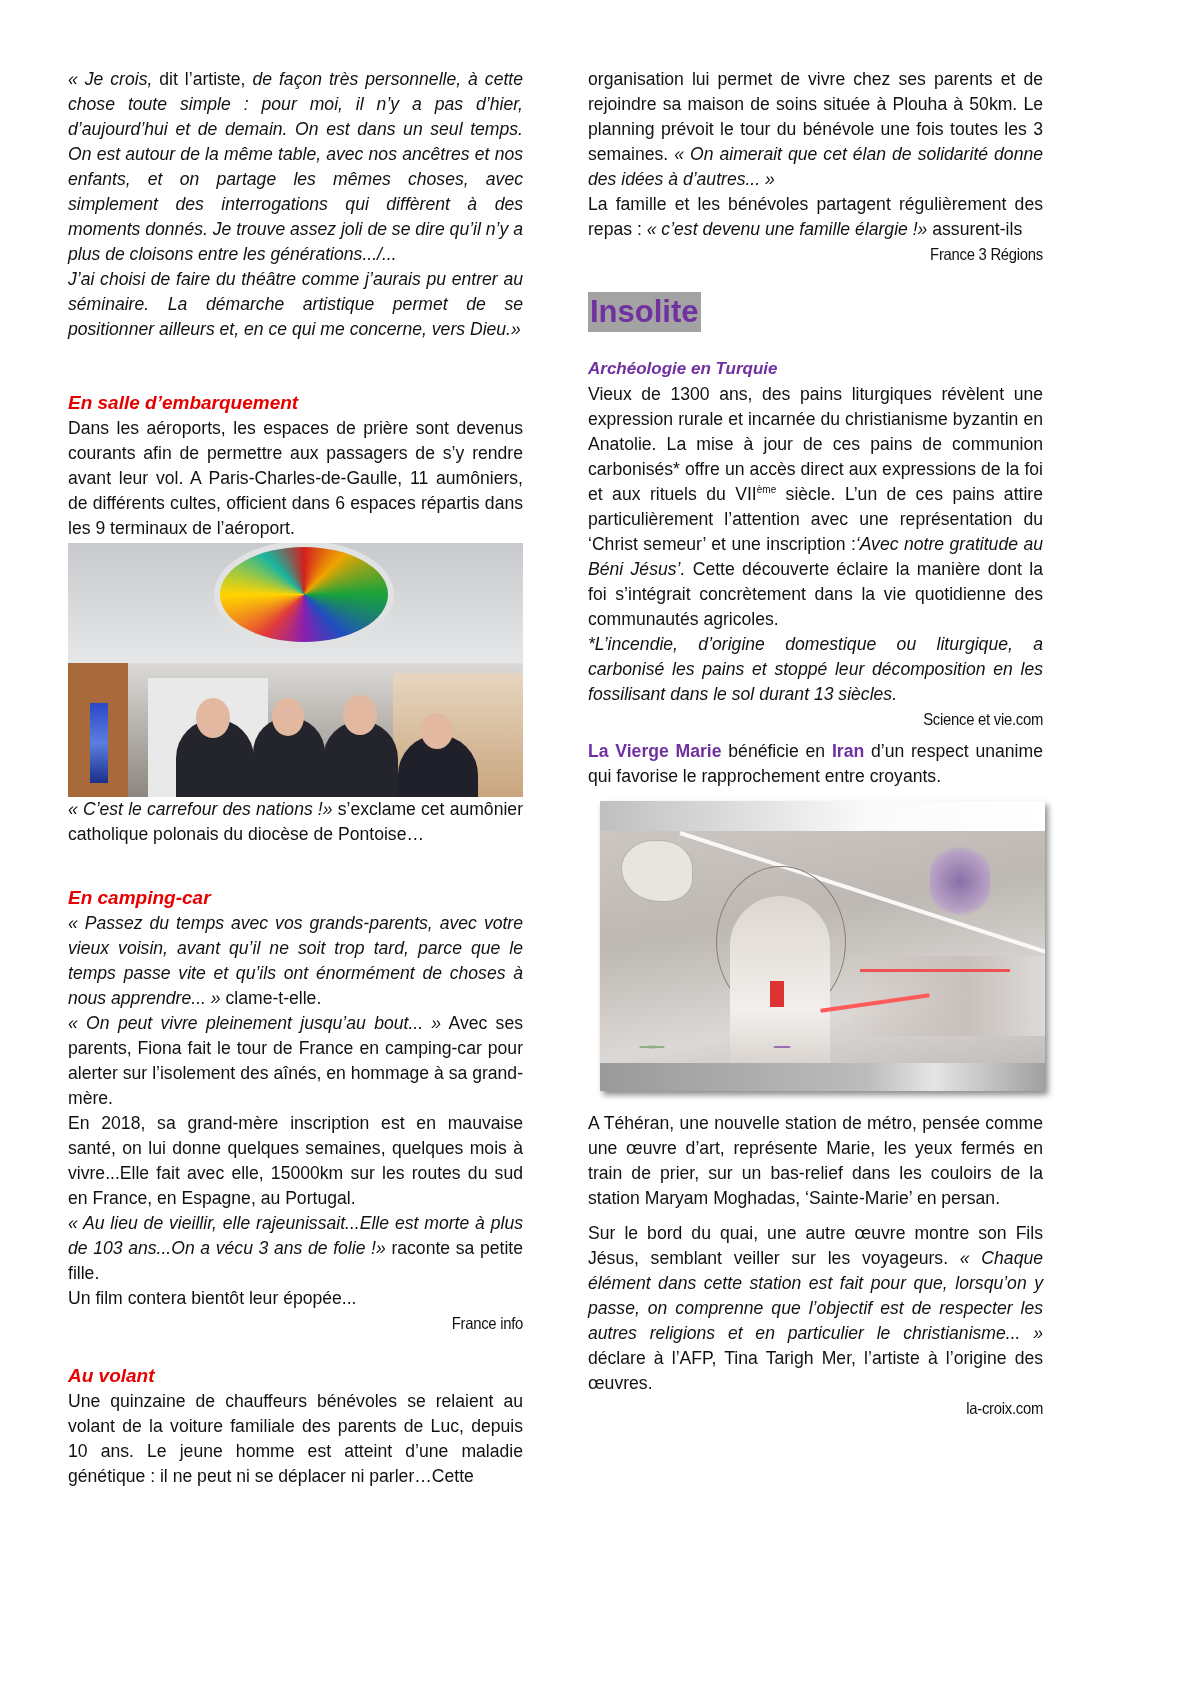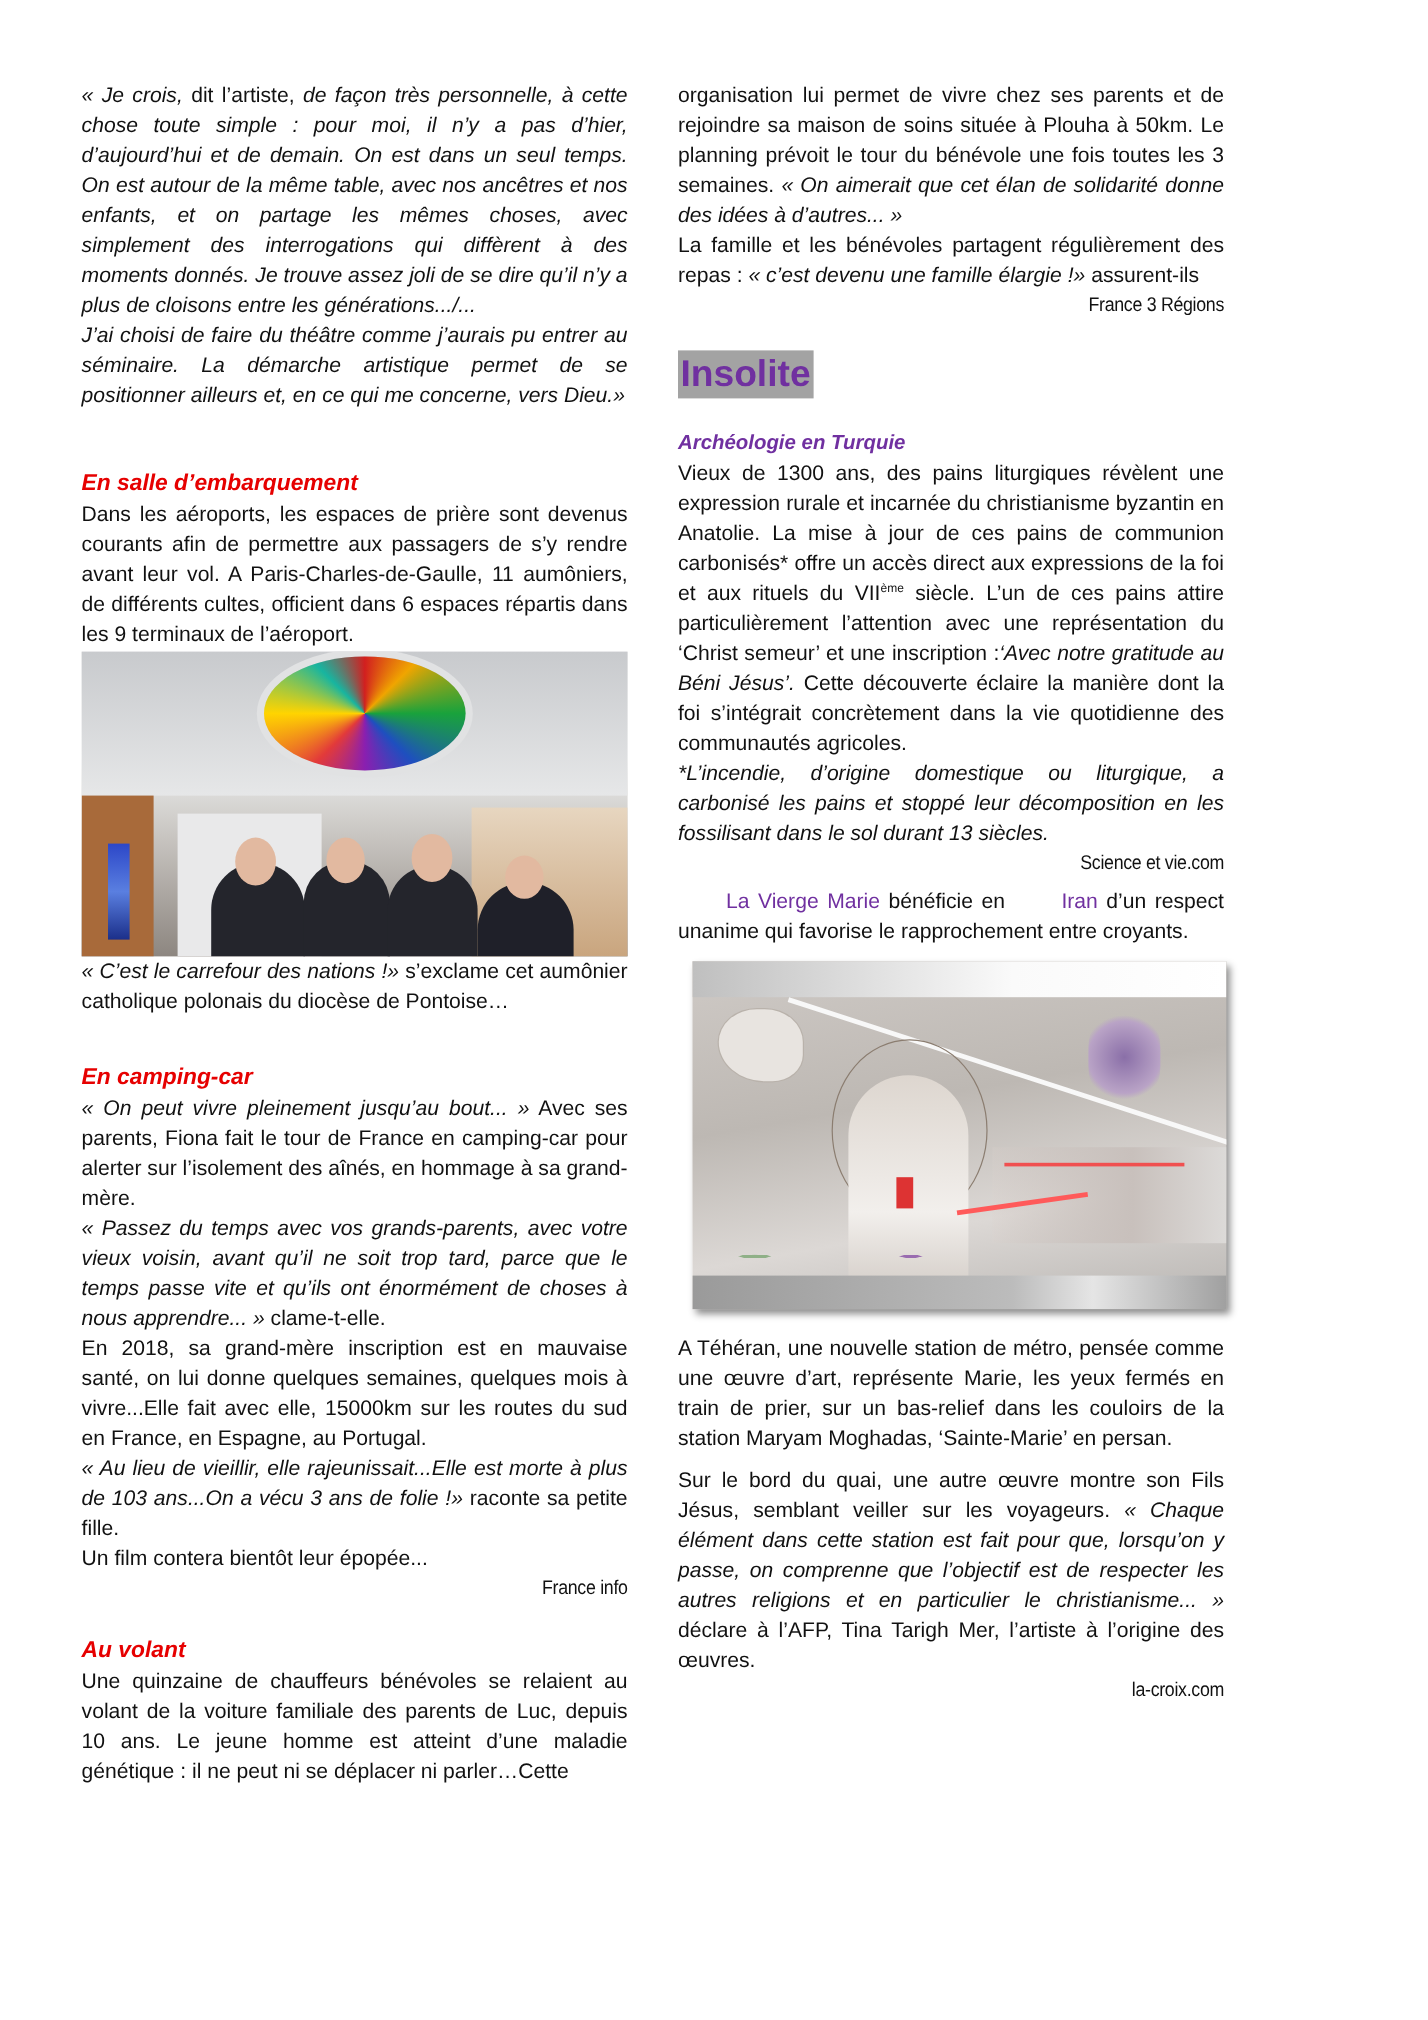--- a/index.html
+++ b/index.html
@@ -1,27 +1,27 @@
 <!DOCTYPE html>
 <html><head>
 <meta charset="utf-8">
 <style>
   html, body { margin: 0; padding: 0; background: #ffffff; }
   body { width: 1190px; height: 1683px; position: relative; overflow: hidden;
          font-family: "Liberation Sans", sans-serif; color: #111; }
   .col { position: absolute; top: 67px; width: 455px; font-size: 17.6px; line-height: 25px; }
   .col-left { left: 68px; }
-  .col-right { left: 565px; }
+  .col-right { left: 588px; }
   p { margin: 0; text-align: justify; }
   .it { font-style: italic; }
   .red-h { color: #e60000; font-weight: bold; font-style: italic; font-size: 19px; margin: 0; line-height: 26px; }
   .purple-h { color: #7030a0; font-weight: bold; font-style: italic; font-size: 17px; margin: 0; line-height: 26px; }
   .source { text-align: right; font-family: "Liberation Sans", sans-serif; font-size: 16.5px; line-height: 24px; letter-spacing: -0.3px; transform: scaleX(0.9); transform-origin: right; }
   .section-title { display: inline-block; background: #a3a3a3; color: #7030a0; font-weight: bold; font-size: 31px; line-height: 40px; padding: 0 2px; }
-  .hl { color: #7030a0; font-weight: normal; margin-left: 40px; }
+  .hl { color: #7030a0; font-weight: bold; }
   sup { font-size: 10px; line-height: 0; }
   .photo1 { width: 455px; height: 254px; margin: 2px 0 0 0; position: relative; overflow: hidden;
             background: linear-gradient(180deg, #d9dadb 0%, #eceded 35%, #c9c6c2 60%, #8d8680 100%); }
   .photo1 .ceiling { position: absolute; left: 0; top: 0; width: 455px; height: 120px;
             background: linear-gradient(180deg, #c8cacd, #e6e7e8); }
   .photo1 .vitrail { position: absolute; left: 152px; top: 4px; width: 168px; height: 95px; border-radius: 50%;
             background: conic-gradient(#d21f1f, #f0a500, #19a23c, #1e4fbf, #8a1fb0, #e23a3a, #ffd400, #17b5a0, #d21f1f);
             box-shadow: 0 0 0 6px #e1e2e3; }
   .photo1 .door-l { position: absolute; left: 0; top: 120px; width: 60px; height: 134px; background: #a86a3a; }
   .photo1 .glass { position: absolute; left: 22px; top: 160px; width: 18px; height: 80px; background: linear-gradient(180deg,#2c47c8,#5a7fe0,#1b2f8a); }
@@ -72,22 +72,22 @@
     <div class="head" style="left:275px;top:152px;width:34px;height:40px;"></div>
     <div class="person" style="left:330px;width:80px;height:62px;background:#1f2029;"></div>
     <div class="head" style="left:353px;top:170px;width:32px;height:36px;"></div>
   </div>
   <p>
     <span class="it">« C’est le carrefour des nations !»</span><span> s’exclame cet aumônier catholique polonais du diocèse de Pontoise…</span>
   </p>
 
   <div style="height:38px"></div>
   <h3 class="red-h">En camping-car</h3>
+  <p><span class="it">« Passez du temps avec vos grands-parents, avec votre vieux voisin, avant qu’il ne soit trop tard, parce que le temps passe vite et qu’ils ont énormément de choses à nous apprendre... »</span><span> clame-t-elle.</span></p>
   <p><span class="it">« On peut vivre pleinement jusqu’au bout... »</span><span> Avec ses parents, Fiona fait le tour de France en camping-car pour alerter sur l’isolement des aînés, en hommage à sa grand-mère.</span></p>
-  <p><span class="it">« Passez du temps avec vos grands-parents, avec votre vieux voisin, avant qu’il ne soit trop tard, parce que le temps passe vite et qu’ils ont énormément de choses à nous apprendre... »</span><span> clame-t-elle.</span></p>
   <p>En 2018, sa grand-mère inscription est en mauvaise santé, on lui donne quelques semaines, quelques mois à vivre...Elle fait avec elle, 15000km sur les routes du sud en France, en Espagne, au Portugal.</p>
   <p><span class="it">« Au lieu de vieillir, elle rajeunissait...Elle est morte à plus de 103 ans...On a vécu 3 ans de folie !»</span><span> raconte sa petite fille.</span></p>
   <p>Un film contera bientôt leur épopée...</p>
   <div class="source">France info</div>
 
   <div style="height:28px"></div>
   <h3 class="red-h">Au volant</h3>
   <p>Une quinzaine de chauffeurs bénévoles se relaient au volant de la voiture familiale des parents de Luc, depuis 10 ans. Le jeune homme est atteint d’une maladie génétique : il ne peut ni se déplacer ni parler…Cette</p>
 </div>
 

